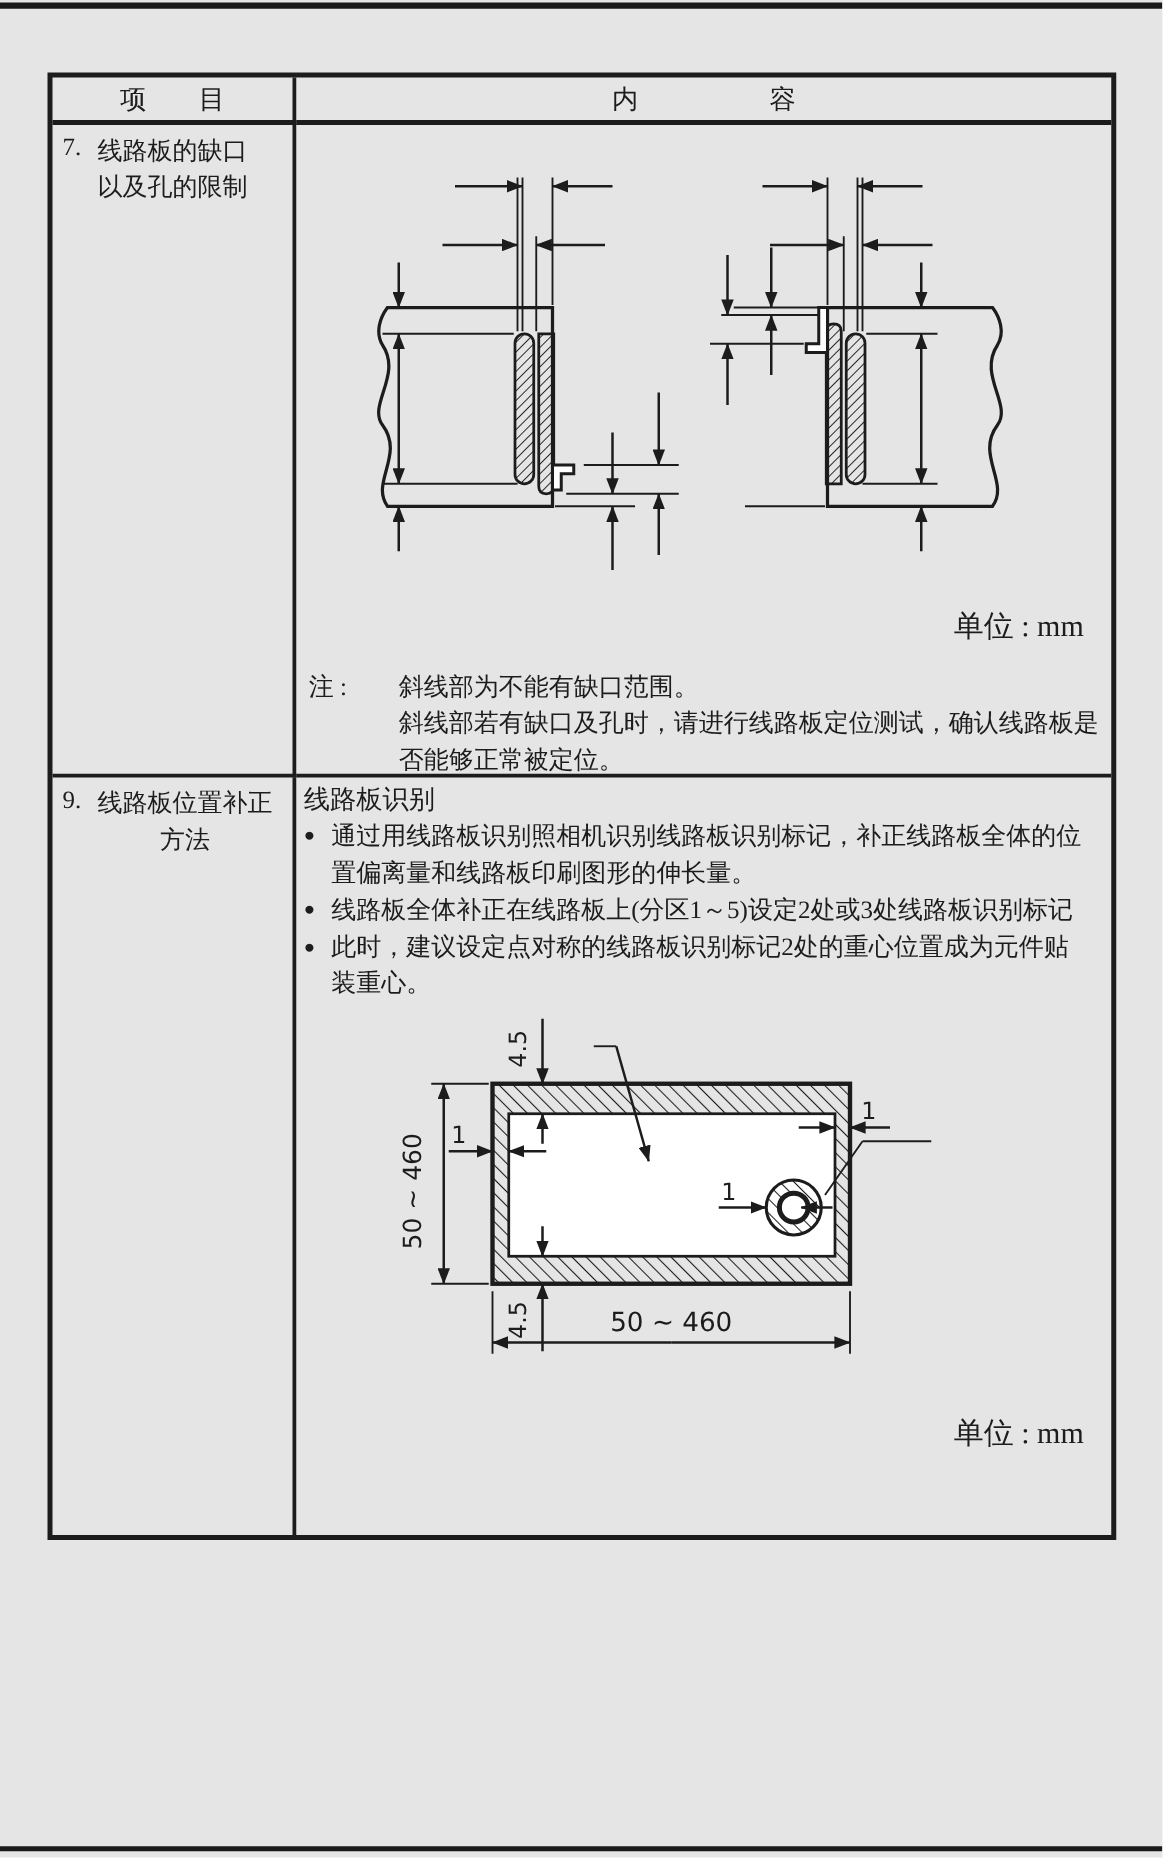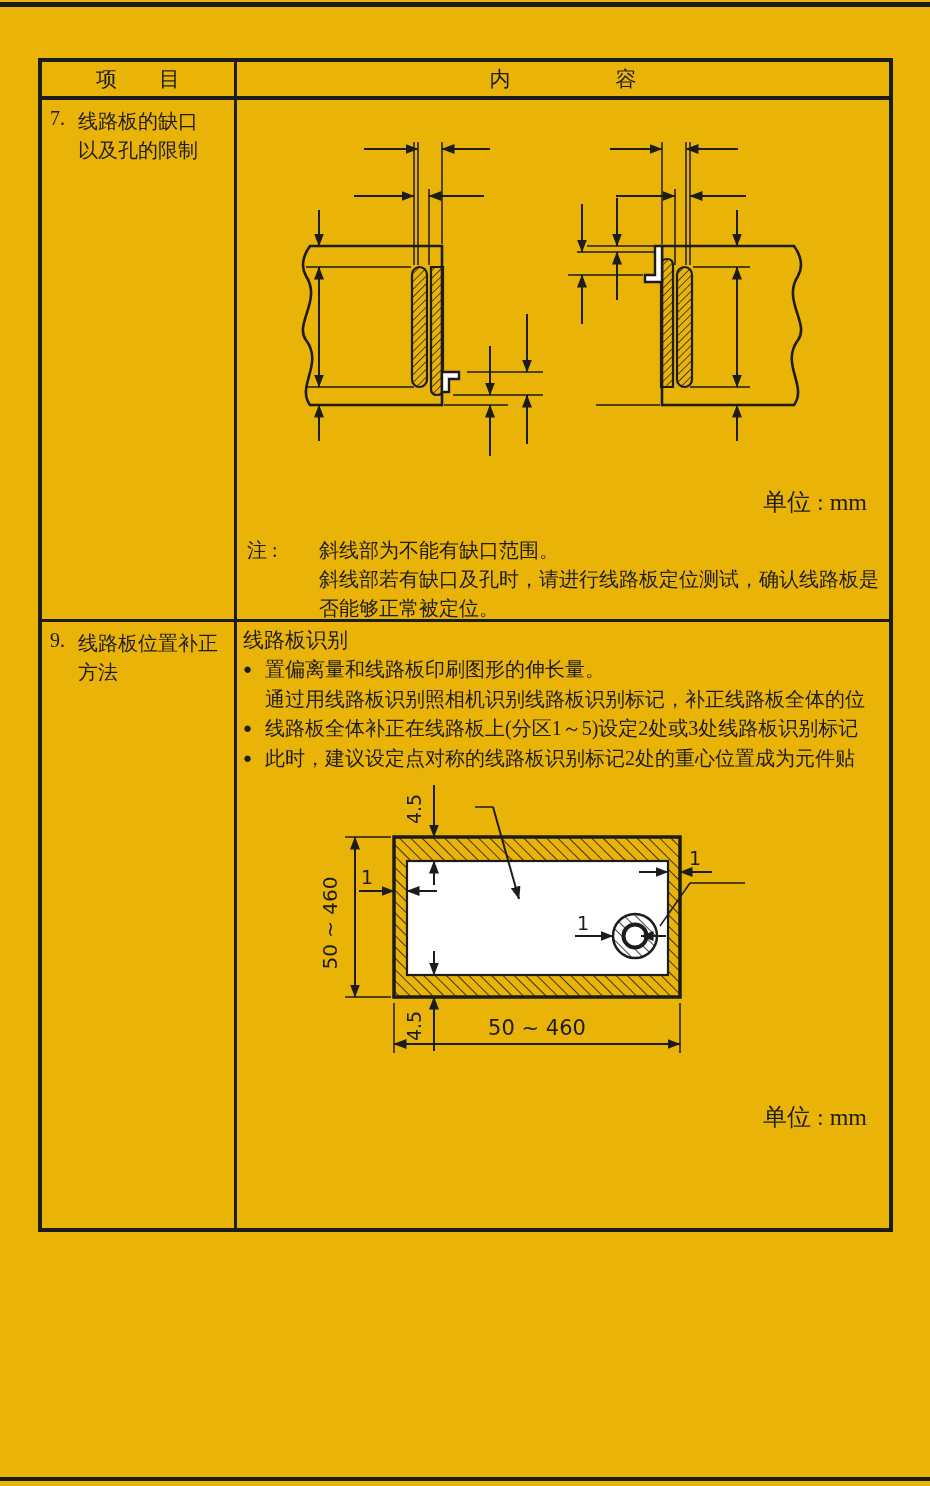--- a/index.html
+++ b/index.html
@@ -1,31 +1,31 @@
 <!DOCTYPE html>
 <html><head>
 <meta charset="utf-8">
 <style>
   html,body{margin:0;padding:0;background:#fff;}
-  .page{position:relative;width:930px;height:1486px;background:#eab308;overflow:hidden;
+  .page{position:relative;width:930px;height:1486px;background:#e5e5e5;overflow:hidden;
         font-family:"Liberation Serif","DejaVu Serif",serif;color:#1c1c1c;}
   .rule{position:absolute;left:0;width:930px;background:#1a1a1a;}
   .rule.top{top:2px;height:5px;}
   .rule.bottom{top:1477px;height:4px;}
   .tbl{position:absolute;left:38px;top:58px;width:855px;height:1174px;box-sizing:border-box;
        border:4.5px solid #1c1c1c;display:grid;grid-template-columns:195px 1fr;
        grid-template-rows:38px 522px 1fr;}
   .hcell{display:flex;align-items:center;justify-content:center;font-size:21px;
          border-bottom:4px solid #1c1c1c;white-space:pre;}
   .hitem{border-right:3px solid #1c1c1c;}
   .icell{border-right:3px solid #1c1c1c;padding:7px 0 0 8px;font-size:20px;box-sizing:border-box;}
   .r7b{border-bottom:3px solid #1c1c1c;}
   .item{display:flex;}
   .ino{width:28px;flex:0 0 28px;}
-  .ilines div{line-height:29px;}
+  .ilines div{line-height:29px;text-align:center;}
   .ccell{box-sizing:border-box;overflow:hidden;}
   .dsvg{display:block;}
   .svg7{margin:34px 0 0 35px;}
   .svg9{margin:6px 0 0 80px;}
   .unit{font-size:24px;text-align:right;padding-right:22px;line-height:24px;}
   .u7{margin-top:26px;}
   .u9{margin-top:36px;}
   .note{display:flex;margin:22px 0 0 10px;font-size:20px;}
   .nlabel{width:52px;flex:0 0 52px;line-height:29px;}
   .nlines div{line-height:29px;margin-left:20px;}
@@ -162,34 +162,35 @@
         </div>
       </div>
     </div>
 
     <div class="ccell">
       <div class="bheading">线路板识别</div>
       <div class="bullets">
         <div class="bullet">
           <span class="dot">●</span>
           <div class="blines">
+            <div>通过用线路板识别照相机识别线路板识别标记，补正线路板全体的位</div>
             <div>置偏离量和线路板印刷图形的伸长量。</div>
-            <div>通过用线路板识别照相机识别线路板识别标记，补正线路板全体的位</div>
           </div>
         </div>
         <div class="bullet">
           <span class="dot">●</span>
           <div class="blines">
             <div>线路板全体补正在线路板上(分区1～5)设定2处或3处线路板识别标记</div>
           </div>
         </div>
         <div class="bullet">
           <span class="dot">●</span>
           <div class="blines">
             <div>此时，建议设定点对称的线路板识别标记2处的重心位置成为元件贴</div>
+            <div>装重心。</div>
           </div>
         </div>
       </div>
 
       <svg class="dsvg svg9" width="560" height="290" viewBox="0 0 560 290">
         <g>
           <rect x="77" y="58" width="286" height="160" fill="url(#hatch9)" stroke="#1c1c1c" stroke-width="3.5"></rect>
           <rect x="90" y="82" width="261" height="114" fill="#fff" stroke="#1c1c1c" stroke-width="2.2"></rect>
           <circle cx="318" cy="157" r="22" fill="url(#hatch9)" stroke="#1c1c1c" stroke-width="2.5"></circle>
           <circle cx="318" cy="157" r="11.5" fill="#fff" stroke="#1c1c1c" stroke-width="4"></circle>

